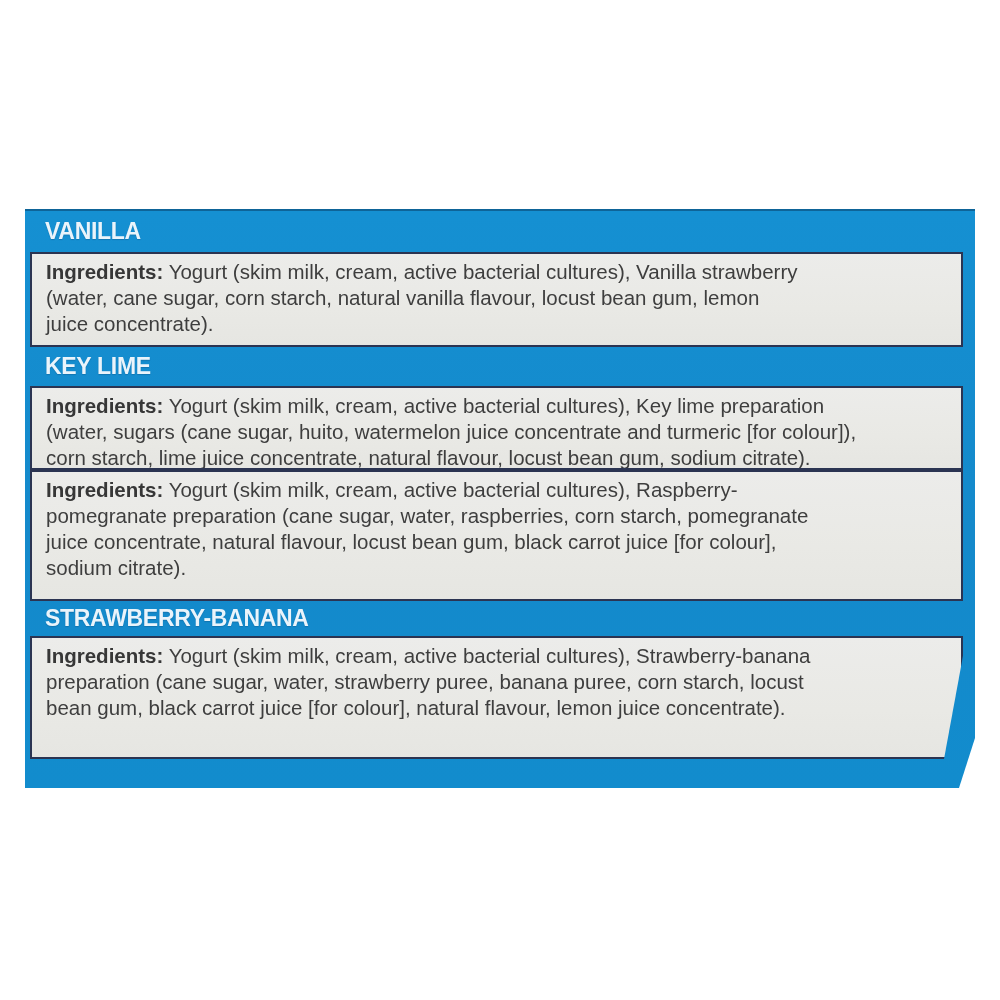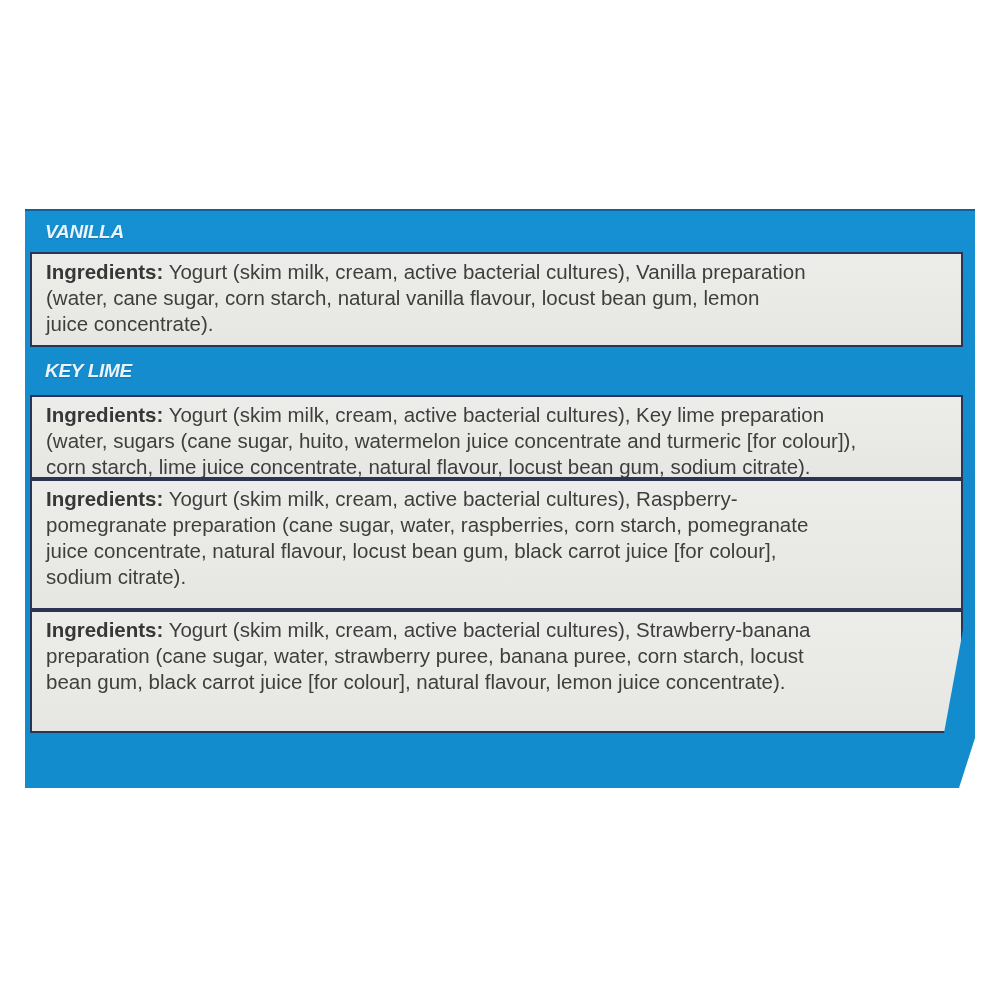--- a/index.html
+++ b/index.html
@@ -31,24 +31,23 @@
     clip-path: polygon(0 0, 100% 0, 100% calc(100% - 50px), calc(100% - 16px) 100%, 0 100%);
     box-shadow: 0 -4px 10px -5px rgba(60,70,80,0.35);
     border-top: 2px solid rgba(12, 50, 88, 0.45);
   }
   .flavor-header {
     display: flex;
     align-items: center;
     padding-left: 15px;
     color: #eaf4fb;
     font-weight: bold;
-    font-size: 19px;
+    font-size: 23px;
     letter-spacing: -0.3px;
     text-shadow: 0 1px 1px rgba(10,50,90,0.25);
-    font-style: italic;
   }
   .ingredients-box {
     box-sizing: border-box;
     background: linear-gradient(180deg, #ececea 0%, #e9e9e5 60%, #e6e6e2 100%);
     border: 2px solid #2b3452;
     padding: 5px 14px 0 14px;
     font-size: 20.5px;
     line-height: 26px;
     color: #3e3e3e;
     overflow: hidden;
@@ -56,61 +55,64 @@
   .ingredients-box p {
     margin: 0;
     white-space: pre-line;
   }
   .ingredients-label {
     font-weight: bold;
     color: #373737;
   }
   .h1 { height: 41px; }
   .b1 { height: 95px; }
-  .h2 { height: 48px; }
+  .h2 { height: 39px; }
   .b2 { height: 84px; }
   .h3 { height: 44px; }
   .b3 { height: 131px; }
   .h4 { height: 35px; }
   .b4 {
     height: 123px;
     clip-path: polygon(0 0, 100% 0, 100% 16%, calc(100% - 19px) 100%, 0 100%);
   }
 </style>
 </head>
 <body>
 
 <div class="stage">
   <div class="panel">
 
     <div class="flavor-header h1">
       <span>VANILLA</span>
     </div>
     <div class="ingredients-box b1">
-      <p><span class="ingredients-label">Ingredients:</span> <span>Yogurt (skim milk, cream, active bacterial cultures), Vanilla preparation
+      <p><span class="ingredients-label">Ingredients:</span> <span>Yogurt (skim milk, cream, active bacterial cultures), Vanilla strawberry
 (water, cane sugar, corn starch, natural vanilla flavour, locust bean gum, lemon
 juice concentrate).</span></p>
     </div>
 
     <div class="flavor-header h2">
       <span>KEY LIME</span>
     </div>
     <div class="ingredients-box b2">
       <p><span class="ingredients-label">Ingredients:</span> <span>Yogurt (skim milk, cream, active bacterial cultures), Key lime preparation
 (water, sugars (cane sugar, huito, watermelon juice concentrate and turmeric [for colour]),
 corn starch, lime juice concentrate, natural flavour, locust bean gum, sodium citrate).</span></p>
     </div>
 
     <div class="ingredients-box b3">
       <p><span class="ingredients-label">Ingredients:</span> <span>Yogurt (skim milk, cream, active bacterial cultures), Raspberry-
 pomegranate preparation (cane sugar, water, raspberries, corn starch, pomegranate
 juice concentrate, natural flavour, locust bean gum, black carrot juice [for colour],
 sodium citrate).</span></p>
     </div>
 
+    <div class="flavor-header h4">
+      <span>STRAWBERRY-BANANA</span>
+    </div>
     <div class="ingredients-box b4">
       <p><span class="ingredients-label">Ingredients:</span> <span>Yogurt (skim milk, cream, active bacterial cultures), Strawberry-banana
 preparation (cane sugar, water, strawberry puree, banana puree, corn starch, locust
 bean gum, black carrot juice [for colour], natural flavour, lemon juice concentrate).</span></p>
     </div>
 
   </div>
 </div>
 
 </body></html>

